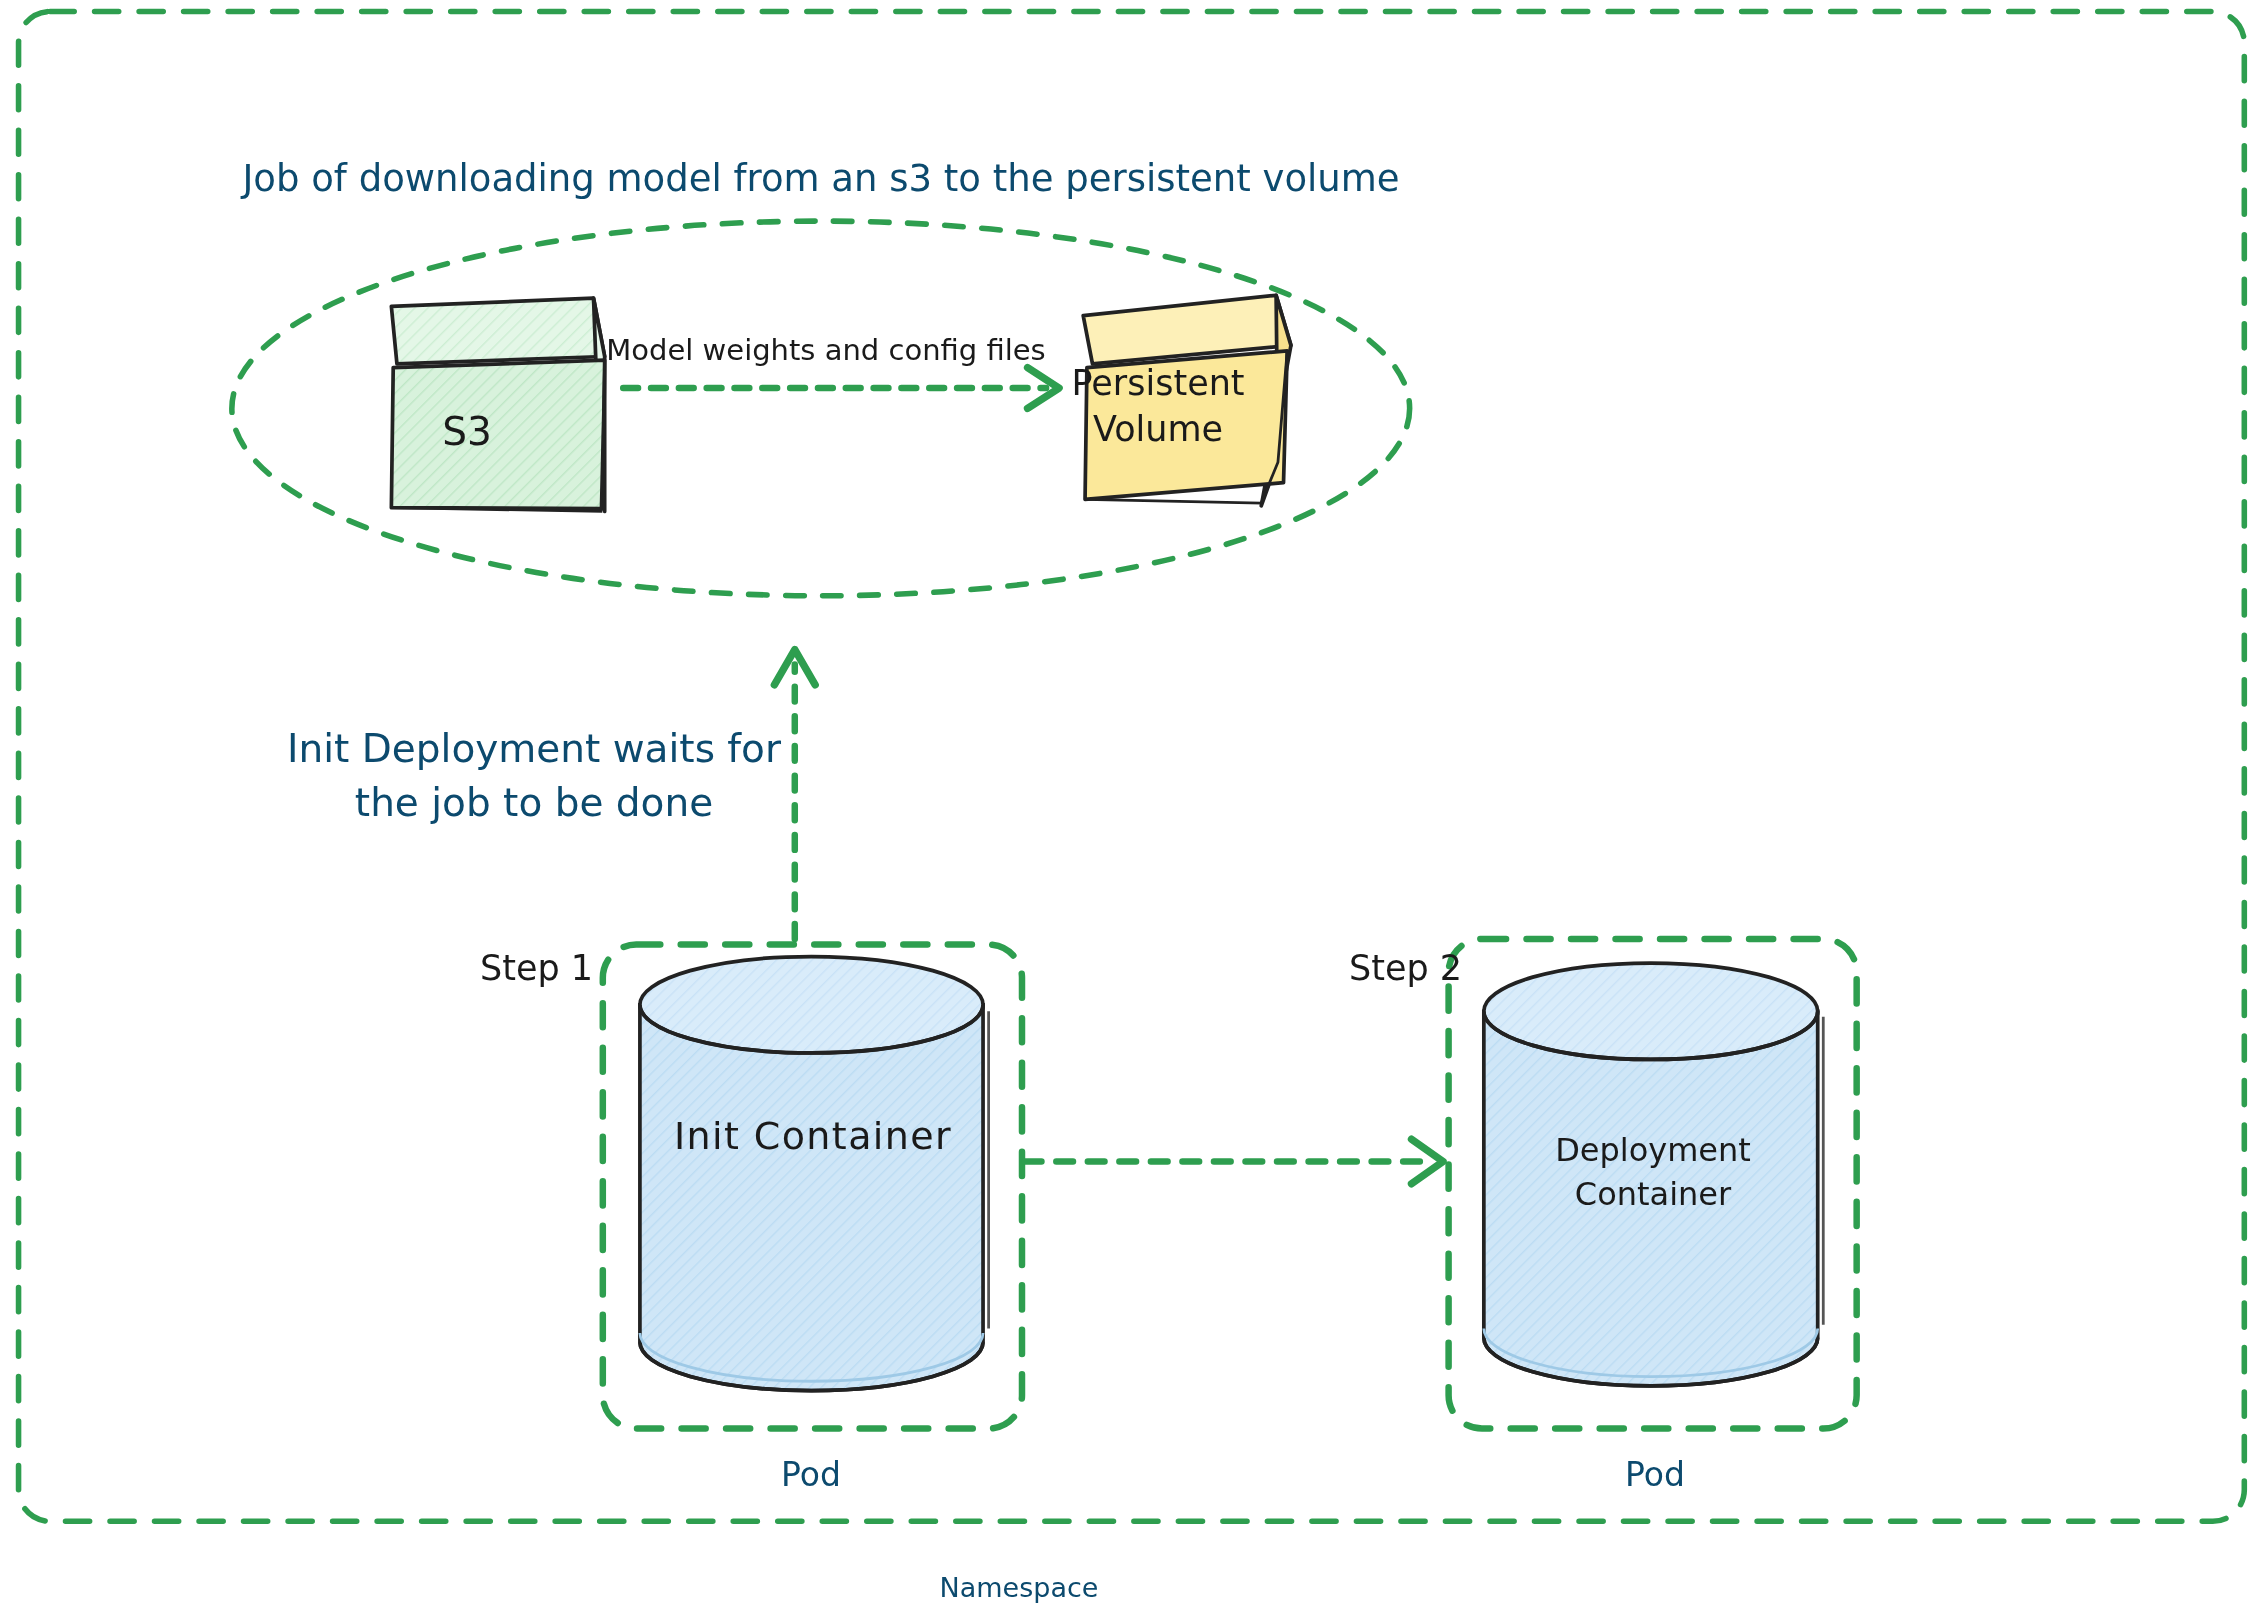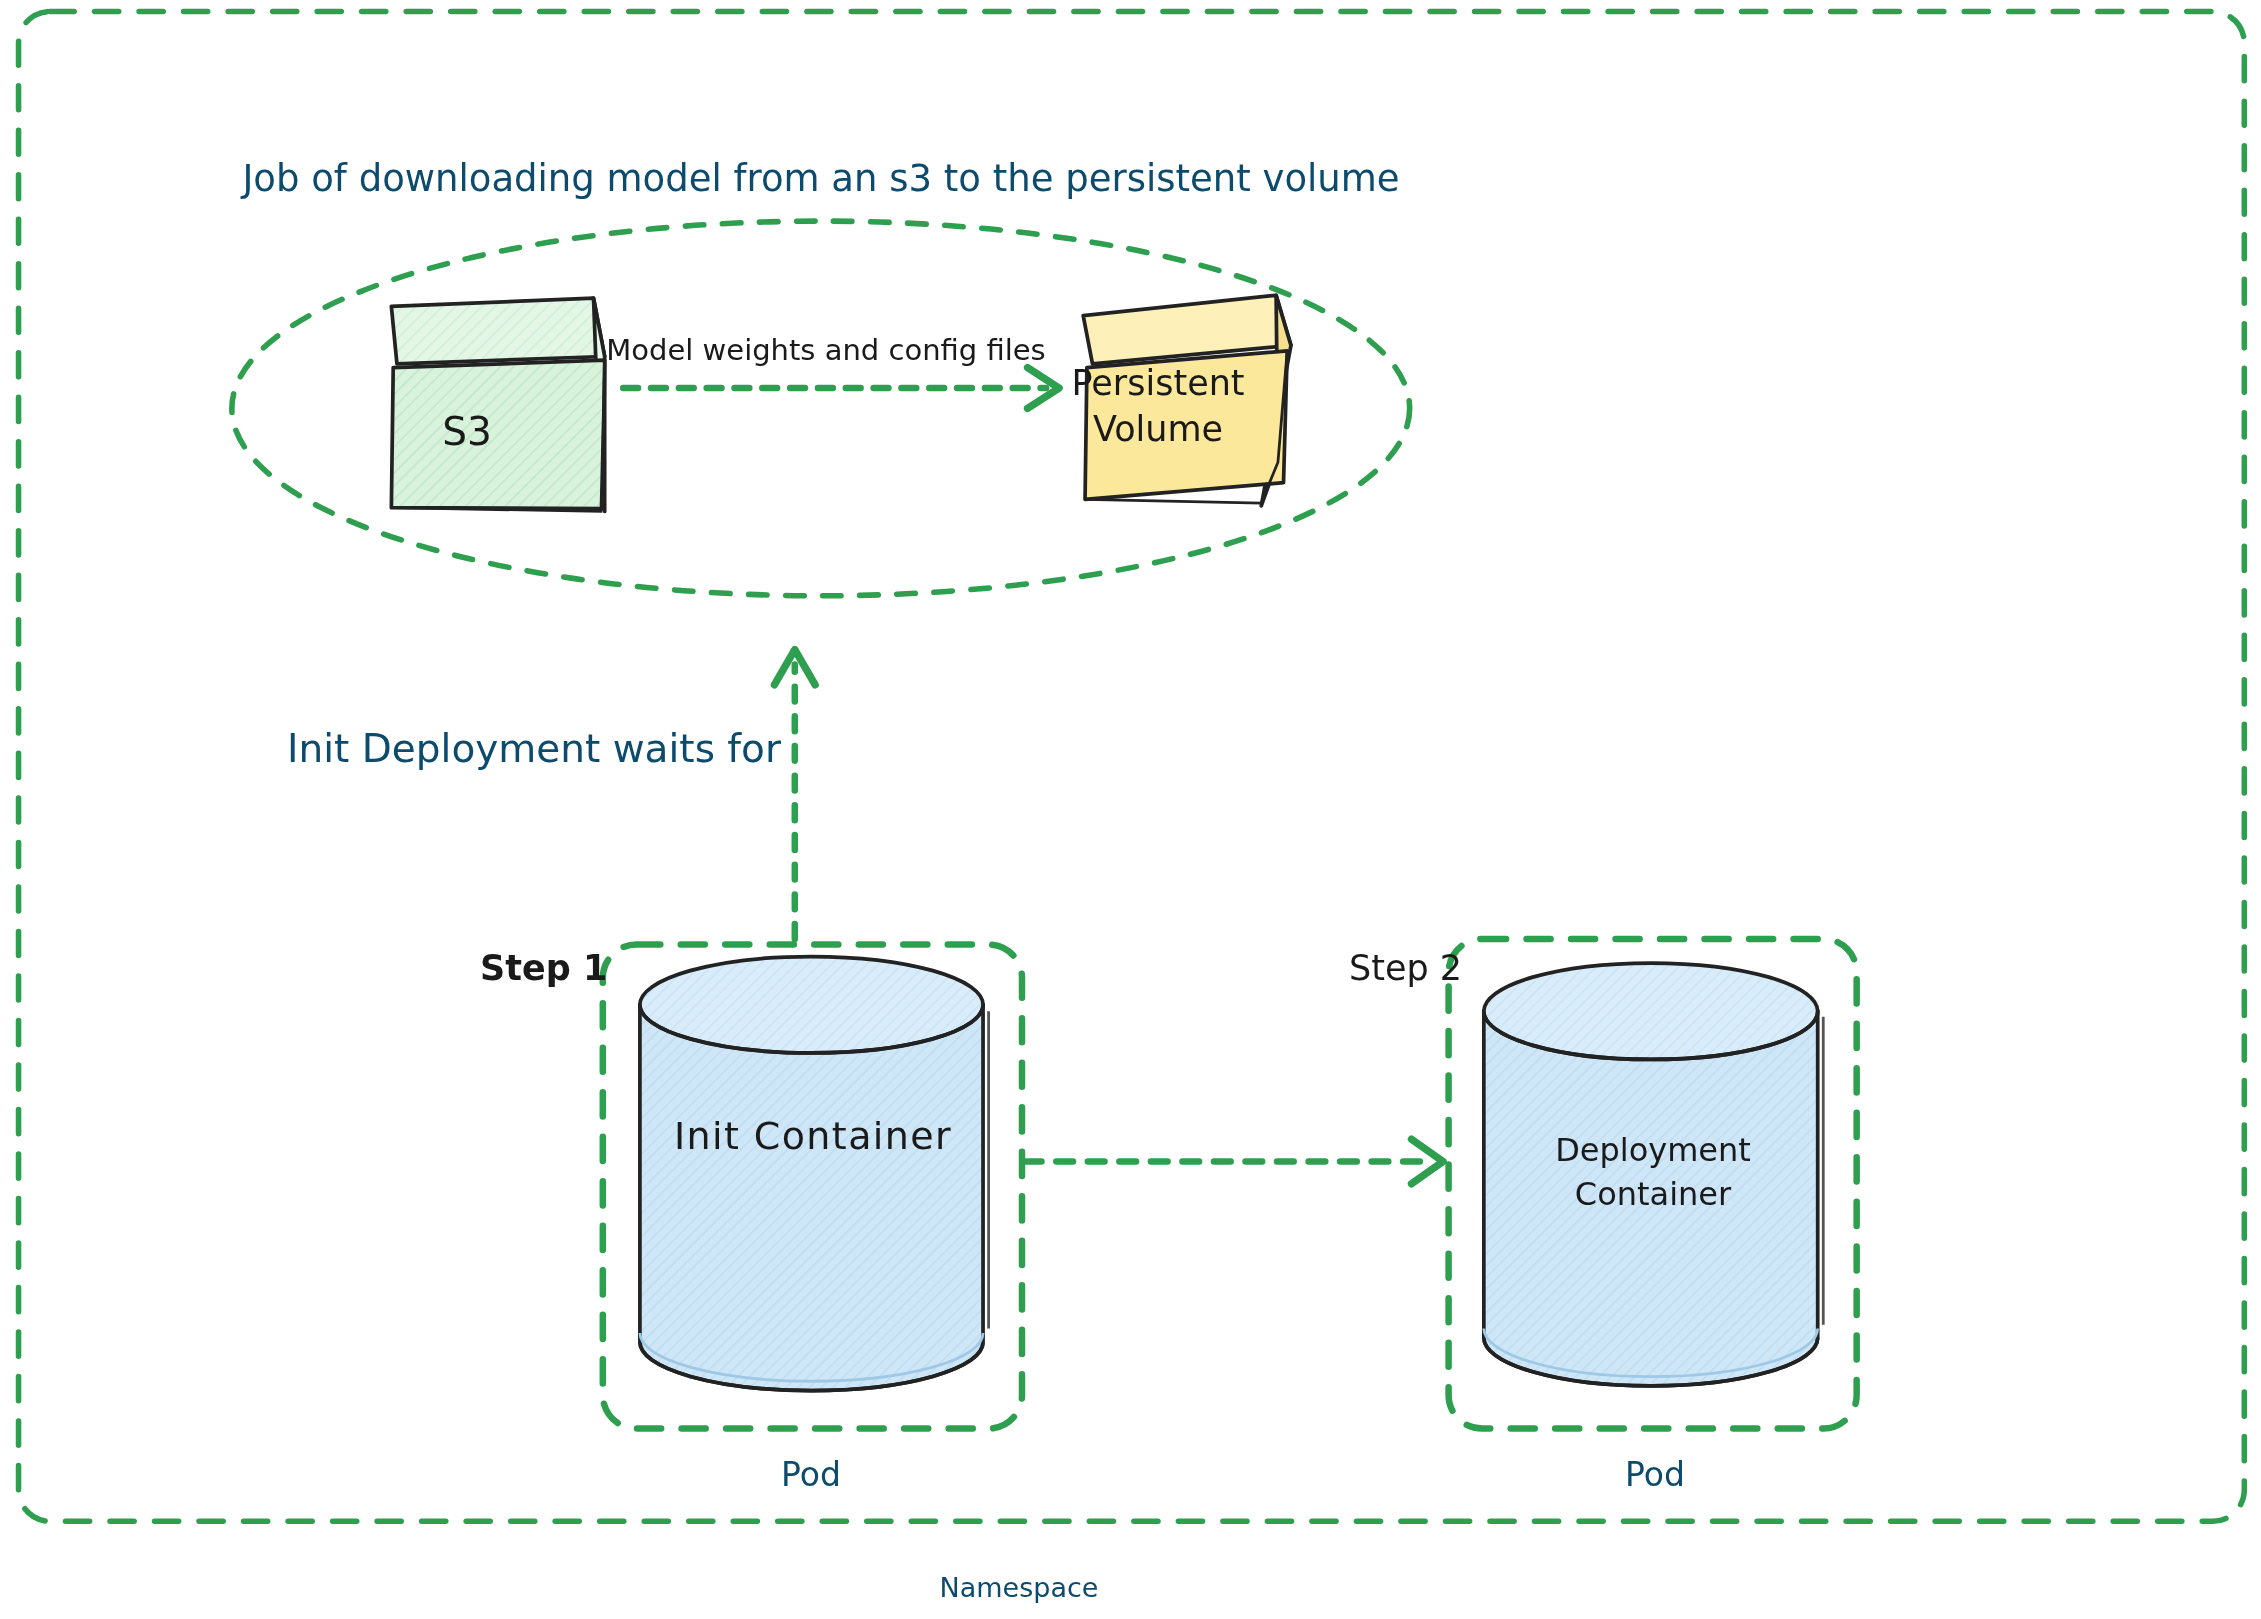--- a/index.html
+++ b/index.html
@@ -149,22 +149,23 @@
   <div class="lbl black-text ctr" style="left:467px; top:408px; font-size:39px;">S3</div>
 
   <div class="lbl black-text ctr" style="left:1158px; top:362px; font-size:35px;">Persistent</div>
 
   <div class="lbl black-text ctr" style="left:1158px; top:408px; font-size:35px;">Volume</div>
 
   <div class="lbl black-text ctr" style="left:826px; top:332px; font-size:29px;">Model weights and config files</div>
 
   <div class="lbl green-text ctr" style="left:534px; top:725px; font-size:39px;">Init Deployment waits for</div>
 
+  <div class="lbl green-text ctr" style="left:534px; top:779px; font-size:39px;">the job to be done</div>
 
-  <div class="lbl black-text" style="left:480px; top:947px; font-size:35px;font-weight:bold;">Step 1</div>
+  <div class="lbl black-text" style="left:480px; top:947px; font-size:35px;">Step 1</div>
 
   <div class="lbl black-text ctr" style="left:813px; top:1113px; font-size:38px; letter-spacing:1.4px;">Init Container</div>
 
   <div class="lbl green-text ctr" style="left:811px; top:1454px; font-size:33px;">Pod</div>
 
   <div class="lbl black-text" style="left:1325px; top:947px; font-size:35px;margin-left:24px;">Step 2</div>
 
   <div class="lbl black-text ctr" style="left:1653px; top:1130px; font-size:32px;">Deployment</div>
 
   <div class="lbl black-text ctr" style="left:1653px; top:1174px; font-size:32px;">Container</div>

